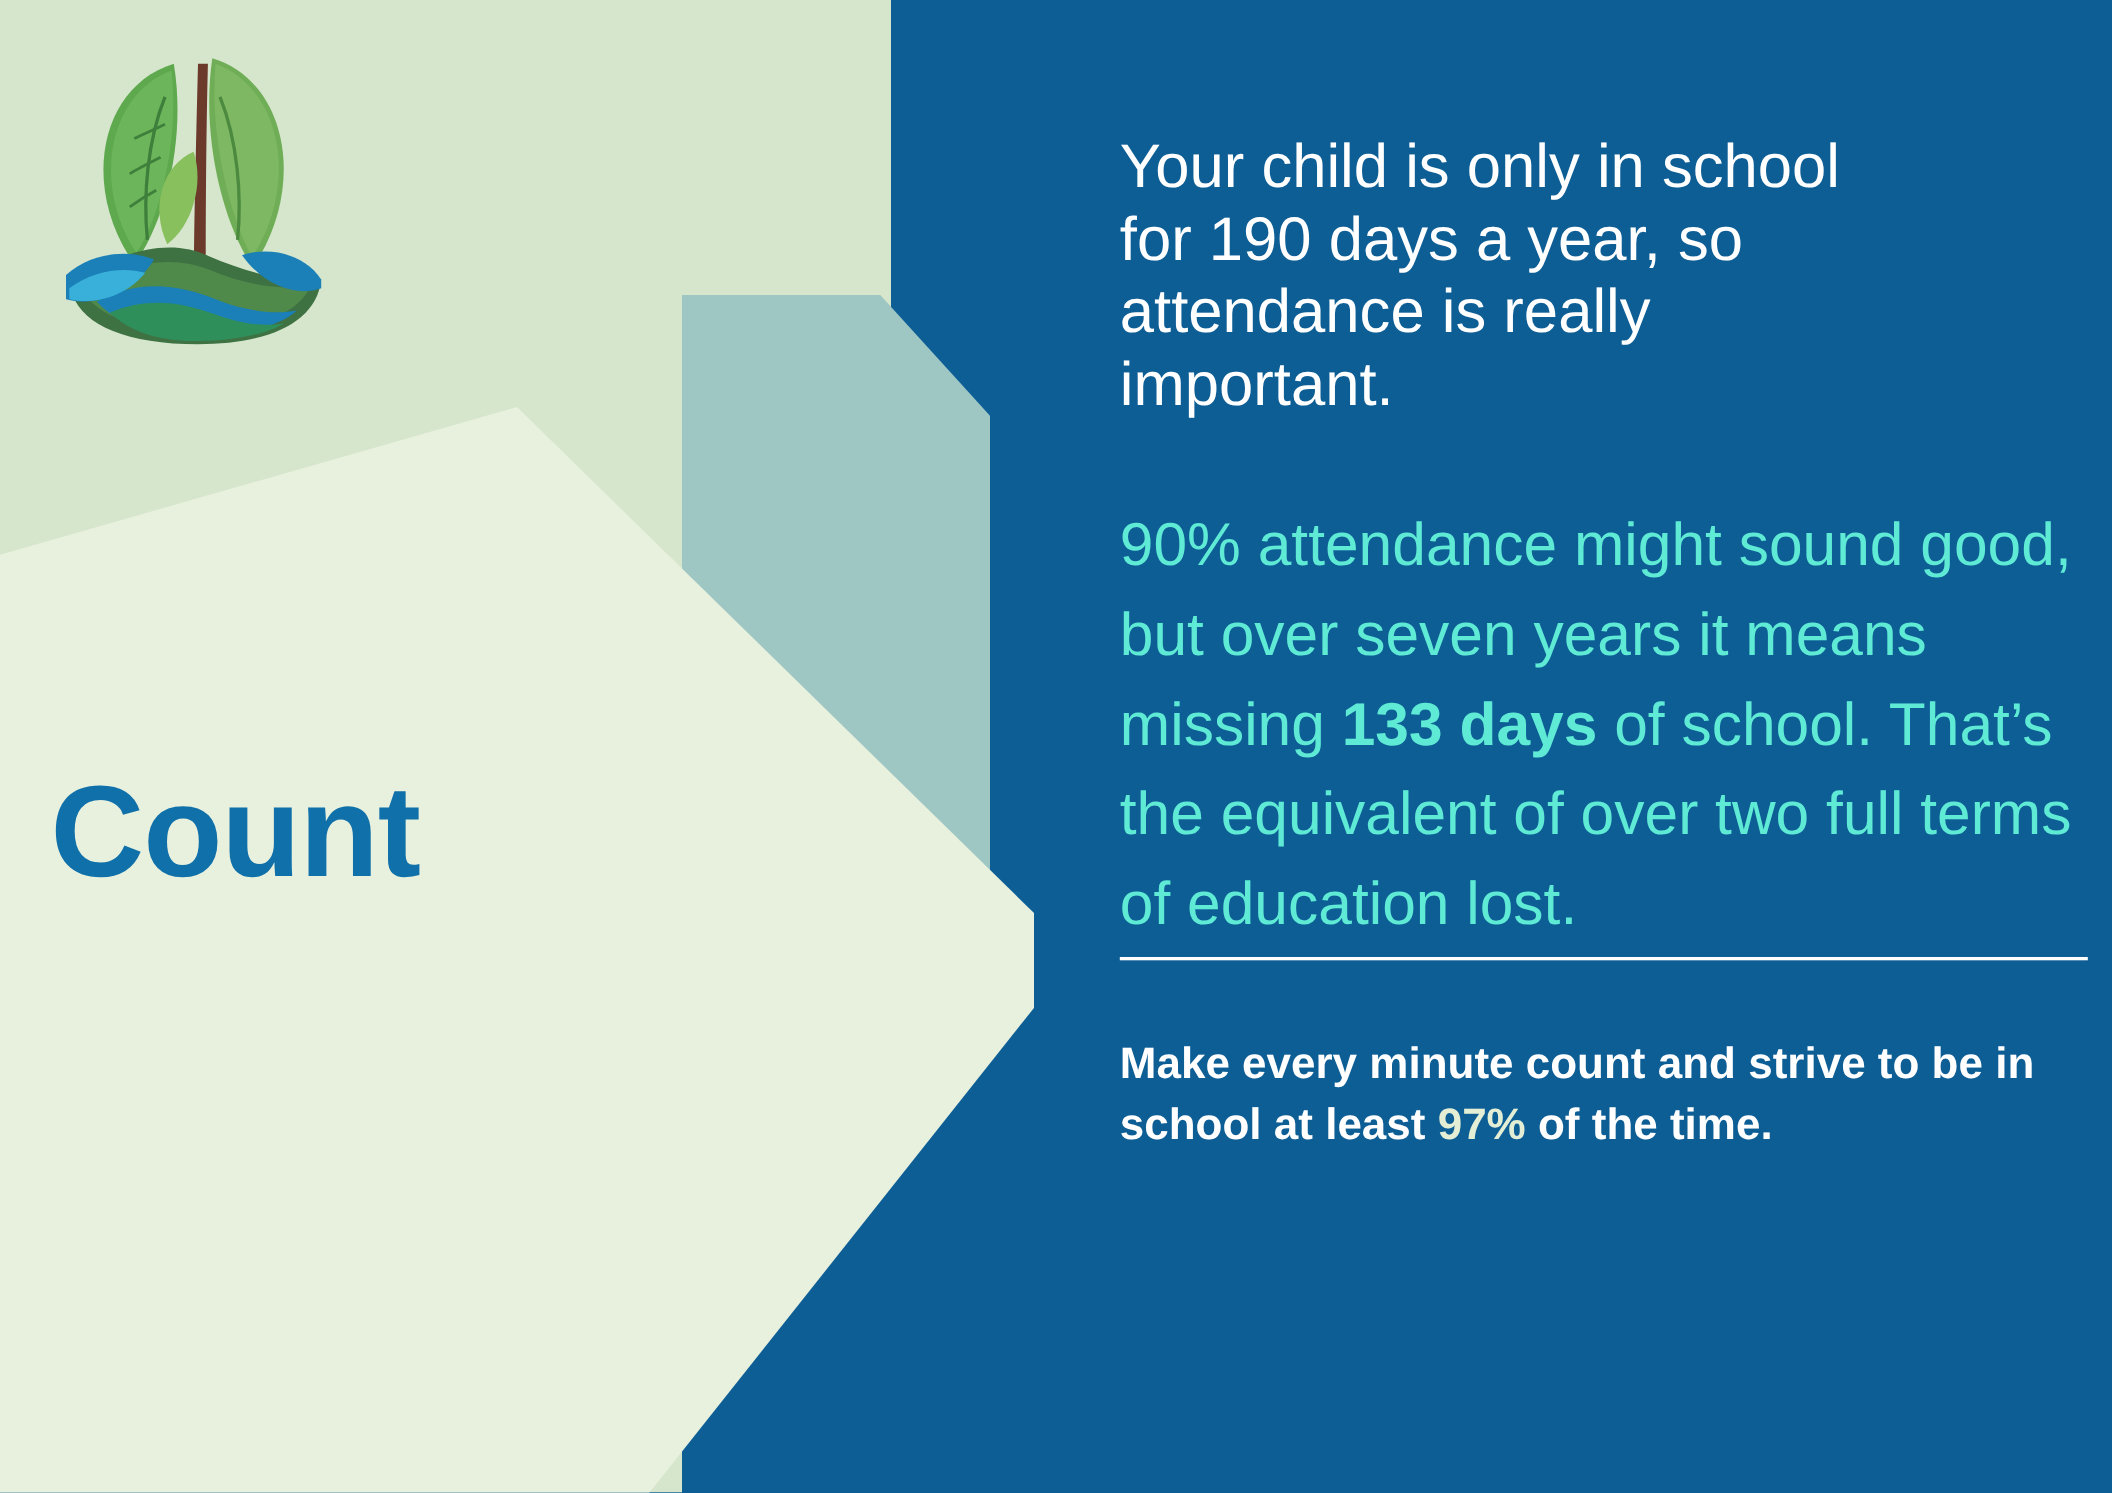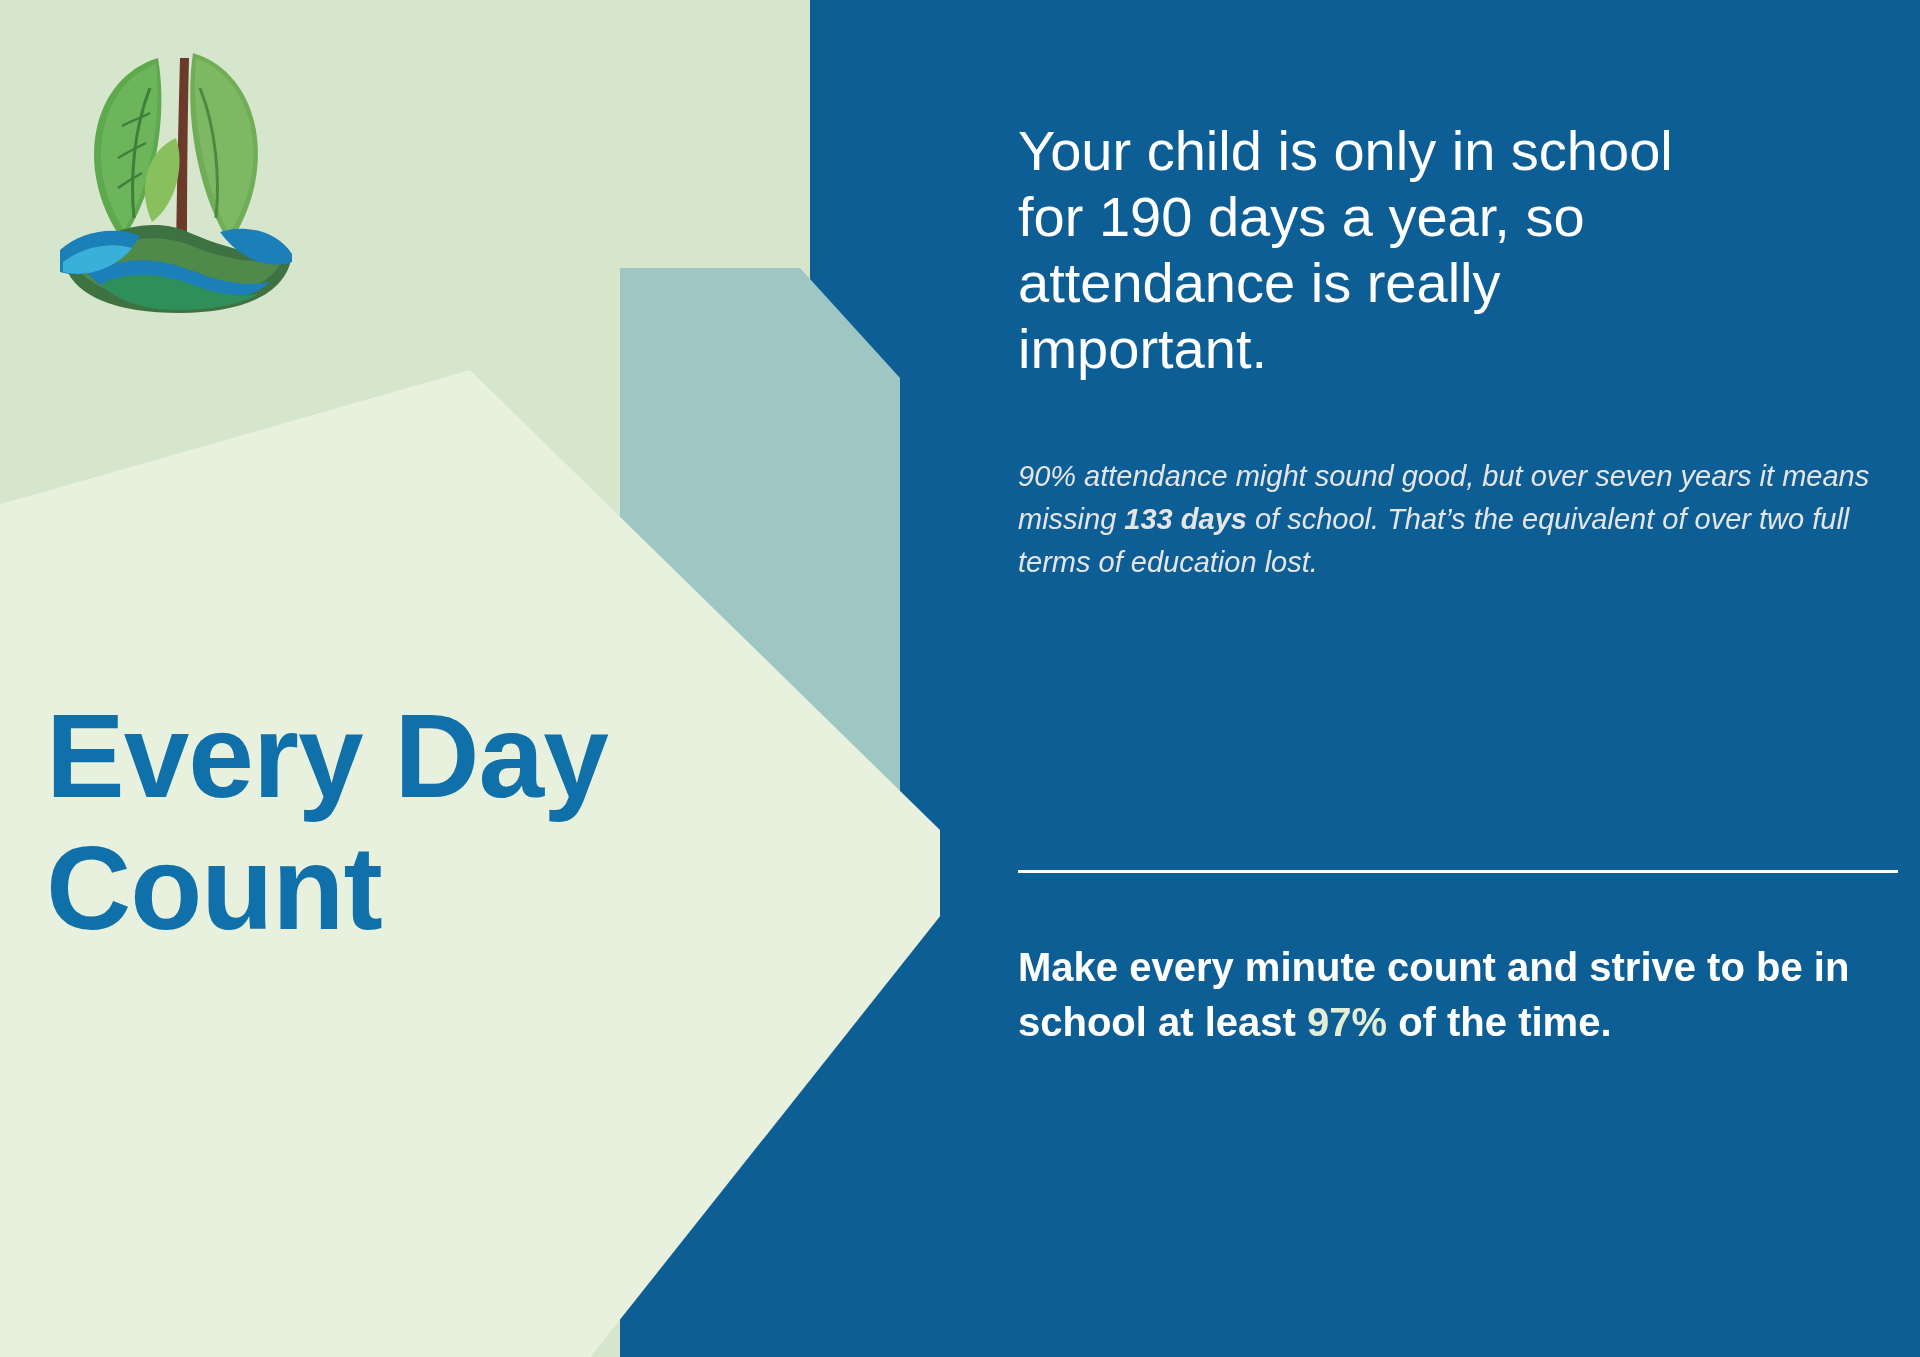--- a/index.html
+++ b/index.html
@@ -89,24 +89,23 @@
     width: 700px;
     font-size: 56px;
     line-height: 1.18;
     color: #ffffff;
   }
   .body-copy {
     position: absolute;
     top: 455px;
     left: 0;
     width: 880px;
-    font-size: 29px;
+    font-size: 55px;
     line-height: 1.48;
-    color: #e5e5e5;
-    font-style: italic;
+    color: #5eead4;
   }
   .body-copy b { font-weight: bold; }
   .rule {
     position: absolute;
     top: 870px;
     left: 0;
     width: 880px;
     height: 3px;
     background: #ffffff;
   }
@@ -157,21 +156,20 @@
       <path d="M30 232 C52 212 86 208 110 218 C92 248 58 262 30 254 Z" fill="#1b7fb8"></path>
       <path d="M33 244 C54 228 82 224 102 230 C86 250 58 260 33 254 Z" fill="#39b0d9"></path>
 
       <path d="M262 236 C246 212 214 206 190 214 C210 242 240 252 262 244 Z" fill="#1b7fb8"></path>
 
       <path d="M146 120 C118 132 106 170 122 204 C144 188 156 150 146 120 Z" fill="#89c05e"></path>
     </svg>
   </div>
 
   <div class="headline">
-    <span class="hl-line">Every Day</span>
     <span class="hl-line">Count</span>
   </div>
 
   <div class="right-panel">
 
     <div class="intro">Your child is only in school for 190 days a year, so attendance is really important.</div>
 
     <div class="body-copy">
       <span>90% attendance might sound good, but over seven years it means missing </span><b>133 days</b><span> of school. That’s the equivalent of over two full terms of education lost.</span>
     </div>

